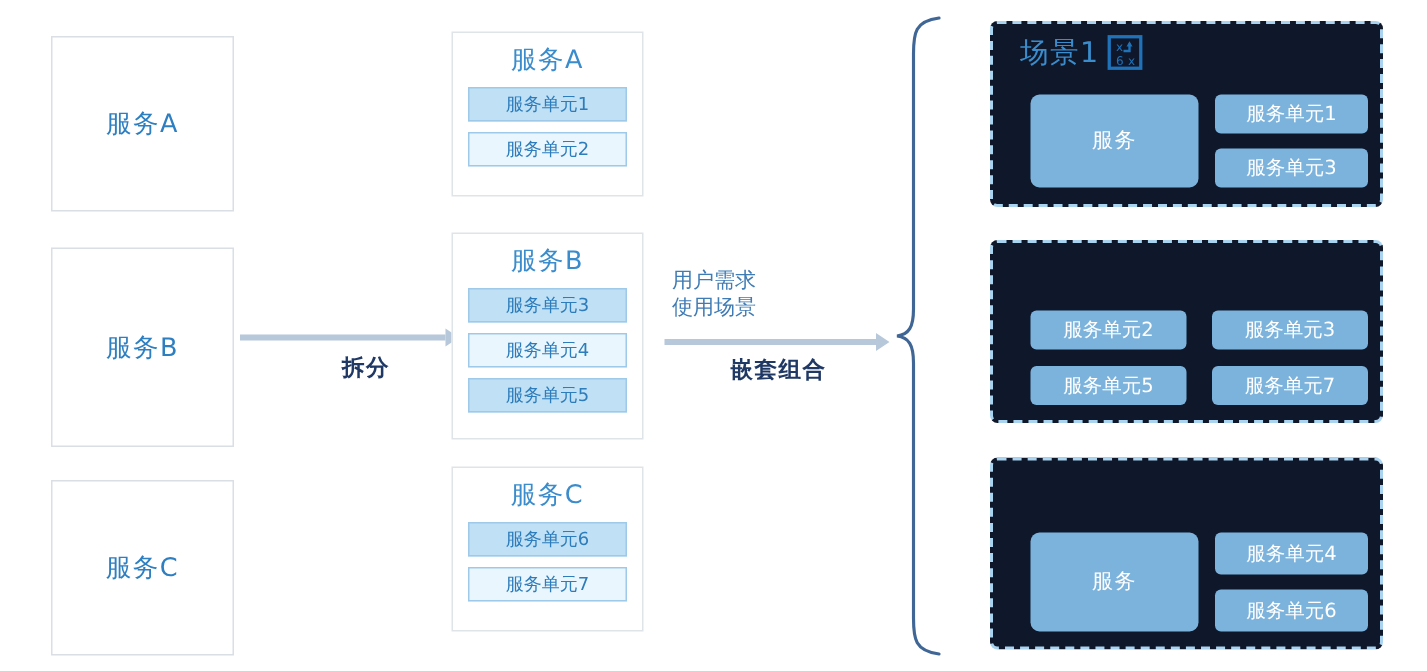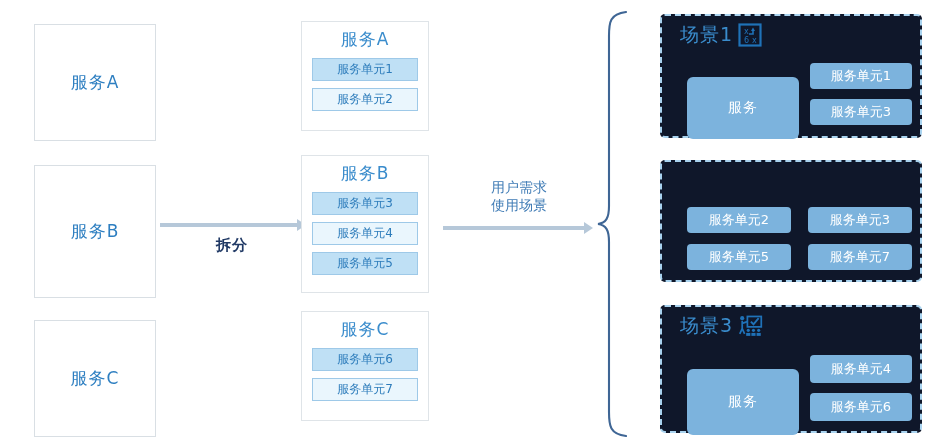--- a/index.html
+++ b/index.html
@@ -47,21 +47,21 @@
   
   .arrow-wrap{display:flex;align-items:center;}
   .arrow-line{height:4px;background:#b6c8d9;flex:1;}
   .arrow-head{
     width:0;height:0;
     border-top:6px solid transparent;
     border-bottom:6px solid transparent;
     border-left:9px solid #b6c8d9;
   }
   .arrow-label-top{
-    color:#3f7bb5;font-size:14px;text-align:center;line-height:18px;
+    color:#3f7bb5;font-size:14px;line-height:18px;
     white-space:pre-line;
   }
   .arrow-label-bot{
     color:#1f3864;font-size:15px;font-weight:bold;text-align:center;
     letter-spacing:1px;
   }
 
   
   .scene{
     border:2px dashed #a9d3ef;
@@ -71,21 +71,21 @@
   .scene-title{
     position:absolute;left:18px;top:6px;
     display:flex;align-items:center;gap:4px;
     color:#3a8ccc;font-size:19px;letter-spacing:1px;
   }
   .scene-icon{width:26px;height:26px;display:block;}
   .svc-big{
     position:absolute;
     background:#7cb3dd;border-radius:6px;
     display:flex;align-items:center;justify-content:center;
-    color:#ffffff;font-size:14px;letter-spacing:1px;margin-top:14px;
+    color:#ffffff;font-size:14px;letter-spacing:1px;
   }
   .unit-solid{
     position:absolute;
     background:#7cb3dd;border-radius:4px;
     display:flex;align-items:center;justify-content:center;
     color:#ffffff;font-size:13px;
   }
 
   
   .brace{position:absolute;left:596px;top:10px;width:34px;height:428px;}
@@ -107,21 +107,21 @@
   <div class="abs svc-plain" style="left:34px;top:165px;width:122px;height:133px;">服务B</div>
 
   <div class="abs svc-plain" style="left:34px;top:320px;width:122px;height:117px;">服务C</div>
 
 
   <div class="abs arrow-wrap" style="left:160px;top:219px;width:146px;">
     <div class="arrow-line"></div>
     <div class="arrow-head"></div>
   </div>
 
-  <div class="abs arrow-label-bot" style="left:158px;top:236px;width:148px;">拆分</div>
+  <div class="abs arrow-label-bot" style="left:170px;top:236px;width:148px;">拆分</div>
 
   <div class="abs svc-card" style="left:301px;top:21px;width:128px;height:110px;">
     <div class="card-title">服务A</div>
     <div class="unit strong">服务单元1</div>
     <div class="unit">服务单元2</div>
   </div>
 
   <div class="abs svc-card" style="left:301px;top:155px;width:128px;height:138px;">
     <div class="card-title">服务B</div>
     <div class="unit strong">服务单元3</div>
@@ -136,20 +136,21 @@
   </div>
 
   <div class="abs arrow-label-top" style="left:448px;top:178px;width:142px;">用户需求
 使用场景</div>
 
   <div class="abs arrow-wrap" style="left:443px;top:222px;width:150px;">
     <div class="arrow-line"></div>
     <div class="arrow-head"></div>
   </div>
 
+  <div class="abs arrow-label-bot" style="left:448px;top:237px;width:142px;">嵌套组合</div>
 
   <svg class="brace" viewBox="0 0 34 428" preserveAspectRatio="none">
     <path d="M30 2 C14 4 13 12 13 26 L13 196 C13 208 10 213 2 214
              C10 215 13 220 13 232 L13 402 C13 416 14 424 30 426" fill="none" stroke="#3f6695" stroke-width="2.1" stroke-linecap="round"></path>
   </svg>
 
   <div class="abs scene" style="left:660px;top:14px;width:262px;height:124px;">
     <div class="scene-title">
       <span>场景1</span>
       <svg class="scene-icon" viewBox="0 0 26 26">
@@ -167,34 +168,19 @@
   </div>
 
   <div class="abs scene" style="left:660px;top:160px;width:262px;height:122px;">
     <div class="unit-solid" style="left:25px;top:45px;width:104px;height:26px;">服务单元2</div>
     <div class="unit-solid" style="left:146px;top:45px;width:104px;height:26px;">服务单元3</div>
     <div class="unit-solid" style="left:25px;top:82px;width:104px;height:26px;">服务单元5</div>
     <div class="unit-solid" style="left:146px;top:82px;width:104px;height:26px;">服务单元7</div>
   </div>
 
   <div class="abs scene" style="left:660px;top:305px;width:262px;height:128px;">
-    <div class="scene-title">
-      <span>场景3</span>
-      <svg class="scene-icon" viewBox="0 0 30 26">
-        <rect x="12" y="2" width="16" height="12" fill="none" stroke="#1f72b8" stroke-width="2"></rect>
-        <path d="M16 8 L19 11 L25 4" fill="none" stroke="#1f72b8" stroke-width="2.2"></path>
-        <circle cx="6" cy="4" r="2.4" fill="#1f72b8"></circle>
-        <path d="M6 7 L6 16 M6 10 L12 8 M3.2 22 L6 16 L8.8 22" fill="none" stroke="#1f72b8" stroke-width="2"></path>
-        <circle cx="13" cy="18" r="1.8" fill="#1f72b8"></circle>
-        <circle cx="19" cy="18" r="1.8" fill="#1f72b8"></circle>
-        <circle cx="25" cy="18" r="1.8" fill="#1f72b8"></circle>
-        <rect x="10.6" y="21" width="4.8" height="3.4" fill="#1f72b8"></rect>
-        <rect x="16.6" y="21" width="4.8" height="3.4" fill="#1f72b8"></rect>
-        <rect x="22.6" y="21" width="4.8" height="3.4" fill="#1f72b8"></rect>
-      </svg>
-    </div>
     <div class="svc-big" style="left:25px;top:48px;width:112px;height:66px;">服务</div>
     <div class="unit-solid" style="left:148px;top:48px;width:102px;height:28px;">服务单元4</div>
     <div class="unit-solid" style="left:148px;top:86px;width:102px;height:28px;">服务单元6</div>
   </div>
 
 
 </div>
 
 </body></html>

